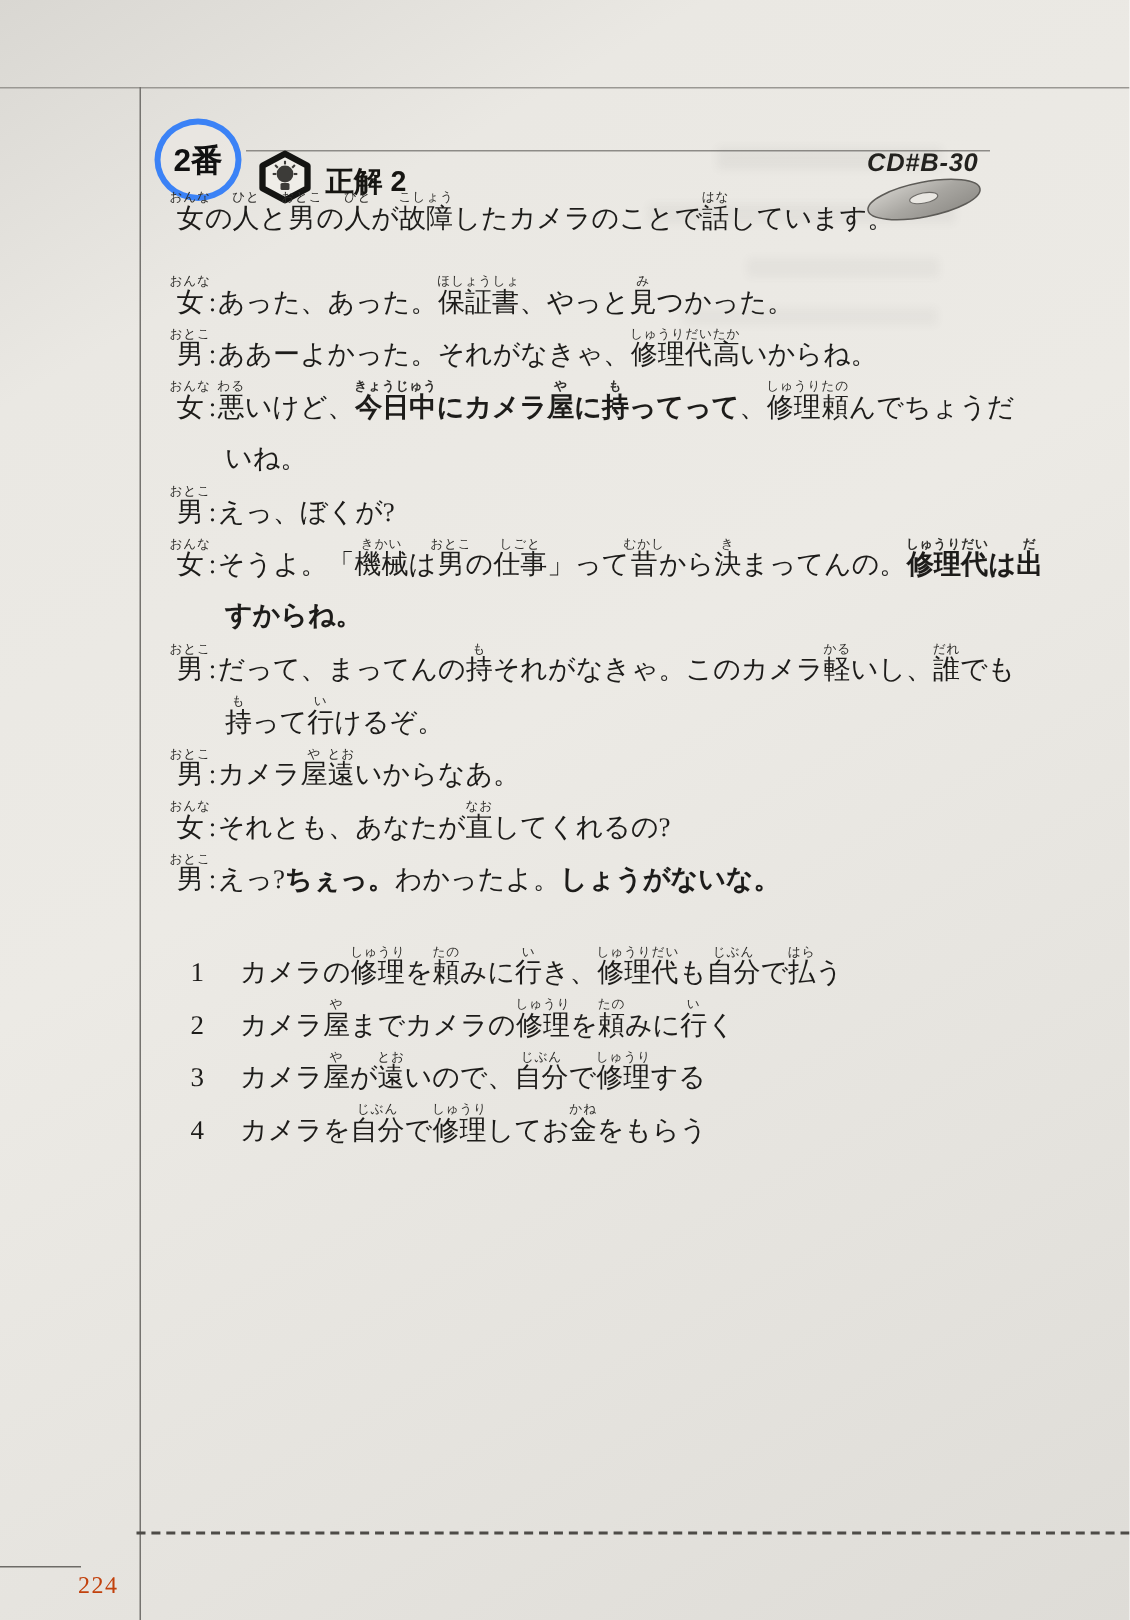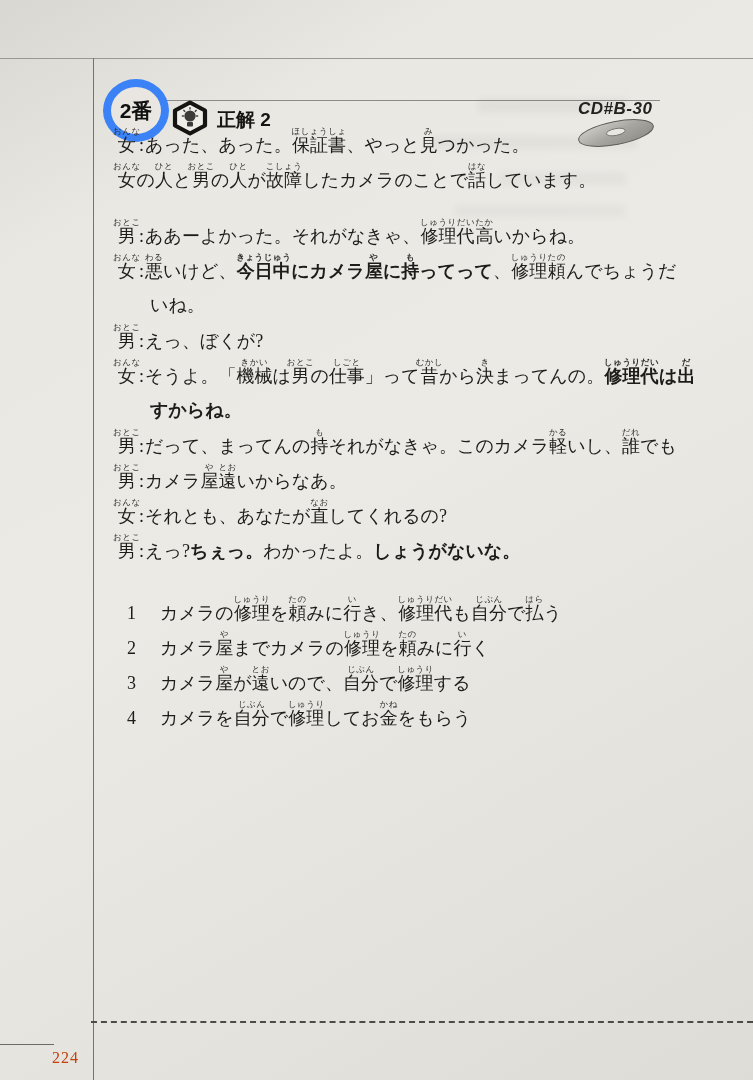--- a/index.html
+++ b/index.html
@@ -13,21 +13,21 @@
   .top-rule{position:absolute;top:58px;left:0;width:753px;height:1px;background:#9a9893;}
   .v-rule{position:absolute;top:58px;left:93px;width:1px;height:1022px;background:#75736f;}
   .badge-rule{position:absolute;top:100px;left:164px;width:496px;height:1px;background:#8d8b87;}
   .dashed-rule{position:absolute;top:1021px;left:91px;width:662px;height:0;border-top:2px dashed #4d4b47;}
   .page-rule{position:absolute;top:1044px;left:0;width:54px;height:1px;background:#6d6b67;}
   .page-num{position:absolute;top:1049px;left:17px;font-size:16px;letter-spacing:1px;color:#c2410c;margin-left:35px;}
 
   
   .badge{
     position:absolute;top:79px;left:103px;width:50px;height:47px;
-    border:8px solid #3b82f6;border-radius:50%;
+    border:4px solid #3b82f6;border-radius:50%;
     display:flex;align-items:center;justify-content:center;
     font-family:"Liberation Sans","DejaVu Sans",sans-serif;
     font-weight:bold;font-size:21px;color:#111;background:rgba(236,234,229,.6);
   }
   .answer-row{position:absolute;top:100px;left:172px;display:flex;align-items:center;gap:9px;}
   .answer-label{font-family:"Liberation Sans","DejaVu Sans",sans-serif;font-weight:bold;font-size:19px;color:#161512;}
   .cd-wrap{position:absolute;top:99px;left:578px;width:110px;}
   .cd-label{font-family:"Liberation Sans","DejaVu Sans",sans-serif;font-style:italic;font-weight:bold;font-size:17px;letter-spacing:.5px;color:#23221f;}
   .cd-disc{position:absolute;top:17px;left:-6px;}
 
@@ -101,29 +101,30 @@
       </defs>
       <g transform="rotate(-11 44 17)">
         <ellipse cx="44" cy="17" rx="38" ry="11.5" fill="url(#disc)" stroke="#5d5b57" stroke-width="1"></ellipse>
         <ellipse cx="44" cy="16" rx="9.5" ry="3.4" fill="#e9e7e2" stroke="#6d6b67" stroke-width=".8"></ellipse>
       </g>
     </svg>
   </span>
 </div>
 
 <div class="content" id="transcript">
+    <div class="line intro"><ruby>女<rt>おんな</rt></ruby><span>の</span><ruby>人<rt>ひと</rt></ruby><span>と</span><ruby>男<rt>おとこ</rt></ruby><span>の</span><ruby>人<rt>ひと</rt></ruby><span>が</span><ruby>故障<rt>こしょう</rt></ruby><span>したカメラのことで</span><ruby>話<rt>はな</rt></ruby><span>しています。</span></div>
     <div class="line"><span><ruby>女<rt>おんな</rt></ruby><span class="colon">:</span></span><span>あった、あった。</span><ruby>保証書<rt>ほしょうしょ</rt></ruby><span>、やっと</span><ruby>見<rt>み</rt></ruby><span>つかった。</span></div>
-    <div class="line intro"><ruby>女<rt>おんな</rt></ruby><span>の</span><ruby>人<rt>ひと</rt></ruby><span>と</span><ruby>男<rt>おとこ</rt></ruby><span>の</span><ruby>人<rt>ひと</rt></ruby><span>が</span><ruby>故障<rt>こしょう</rt></ruby><span>したカメラのことで</span><ruby>話<rt>はな</rt></ruby><span>しています。</span></div>
     <div class="line"><span><ruby>男<rt>おとこ</rt></ruby><span class="colon">:</span></span><span>ああーよかった。それがなきゃ、</span><ruby>修理代<rt>しゅうりだい</rt></ruby><ruby>高<rt>たか</rt></ruby><span>いからね。</span></div>
     <div class="line"><span><ruby>女<rt>おんな</rt></ruby><span class="colon">:</span></span><ruby>悪<rt>わる</rt></ruby><span>いけど、</span><ruby class="b">今日中<rt>きょうじゅう</rt></ruby><span class="b">にカメラ</span><ruby class="b">屋<rt>や</rt></ruby><span class="b">に</span><ruby class="b">持<rt>も</rt></ruby><span class="b">ってって</span><span>、</span><ruby>修理<rt>しゅうり</rt></ruby><ruby>頼<rt>たの</rt></ruby><span>んでちょうだ</span></div>
     <div class="line cont"><span>いね。</span></div>
     <div class="line"><span><ruby>男<rt>おとこ</rt></ruby><span class="colon">:</span></span><span>えっ、ぼくが?</span></div>
     <div class="line"><span><ruby>女<rt>おんな</rt></ruby><span class="colon">:</span></span><span>そうよ。「</span><ruby>機械<rt>きかい</rt></ruby><span>は</span><ruby>男<rt>おとこ</rt></ruby><span>の</span><ruby>仕事<rt>しごと</rt></ruby><span>」って</span><ruby>昔<rt>むかし</rt></ruby><span>から</span><ruby>決<rt>き</rt></ruby><span>まってんの。</span><ruby class="b">修理代<rt>しゅうりだい</rt></ruby><span class="b">は</span><ruby class="b">出<rt>だ</rt></ruby></div>
     <div class="line cont"><span class="b">すからね。</span></div>
     <div class="line"><span><ruby>男<rt>おとこ</rt></ruby><span class="colon">:</span></span><span>だって、まってんの</span><ruby>持<rt>も</rt></ruby><span>それがなきゃ。このカメラ</span><ruby>軽<rt>かる</rt></ruby><span>いし、</span><ruby>誰<rt>だれ</rt></ruby><span>でも</span></div>
+    <div class="line cont"><ruby>持<rt>も</rt></ruby><span>って</span><ruby>行<rt>い</rt></ruby><span>けるぞ。</span></div>
     <div class="line"><span><ruby>男<rt>おとこ</rt></ruby><span class="colon">:</span></span><span>カメラ</span><ruby>屋<rt>や</rt></ruby><ruby>遠<rt>とお</rt></ruby><span>いからなあ。</span></div>
     <div class="line"><span><ruby>女<rt>おんな</rt></ruby><span class="colon">:</span></span><span>それとも、あなたが</span><ruby>直<rt>なお</rt></ruby><span>してくれるの?</span></div>
     <div class="line"><span><ruby>男<rt>おとこ</rt></ruby><span class="colon">:</span></span><span>えっ?</span><span class="b">ちぇっ。</span><span>わかったよ。</span><span class="b">しょうがないな。</span></div>
     <div class="options">
       <div class="line opt"><span class="num">1</span><span>カメラの</span><ruby>修理<rt>しゅうり</rt></ruby><span>を</span><ruby>頼<rt>たの</rt></ruby><span>みに</span><ruby>行<rt>い</rt></ruby><span>き、</span><ruby>修理代<rt>しゅうりだい</rt></ruby><span>も</span><ruby>自分<rt>じぶん</rt></ruby><span>で</span><ruby>払<rt>はら</rt></ruby><span>う</span></div>
       <div class="line opt"><span class="num">2</span><span>カメラ</span><ruby>屋<rt>や</rt></ruby><span>までカメラの</span><ruby>修理<rt>しゅうり</rt></ruby><span>を</span><ruby>頼<rt>たの</rt></ruby><span>みに</span><ruby>行<rt>い</rt></ruby><span>く</span></div>
       <div class="line opt"><span class="num">3</span><span>カメラ</span><ruby>屋<rt>や</rt></ruby><span>が</span><ruby>遠<rt>とお</rt></ruby><span>いので、</span><ruby>自分<rt>じぶん</rt></ruby><span>で</span><ruby>修理<rt>しゅうり</rt></ruby><span>する</span></div>
       <div class="line opt"><span class="num">4</span><span>カメラを</span><ruby>自分<rt>じぶん</rt></ruby><span>で</span><ruby>修理<rt>しゅうり</rt></ruby><span>してお</span><ruby>金<rt>かね</rt></ruby><span>をもらう</span></div>
     </div>
   </div>

